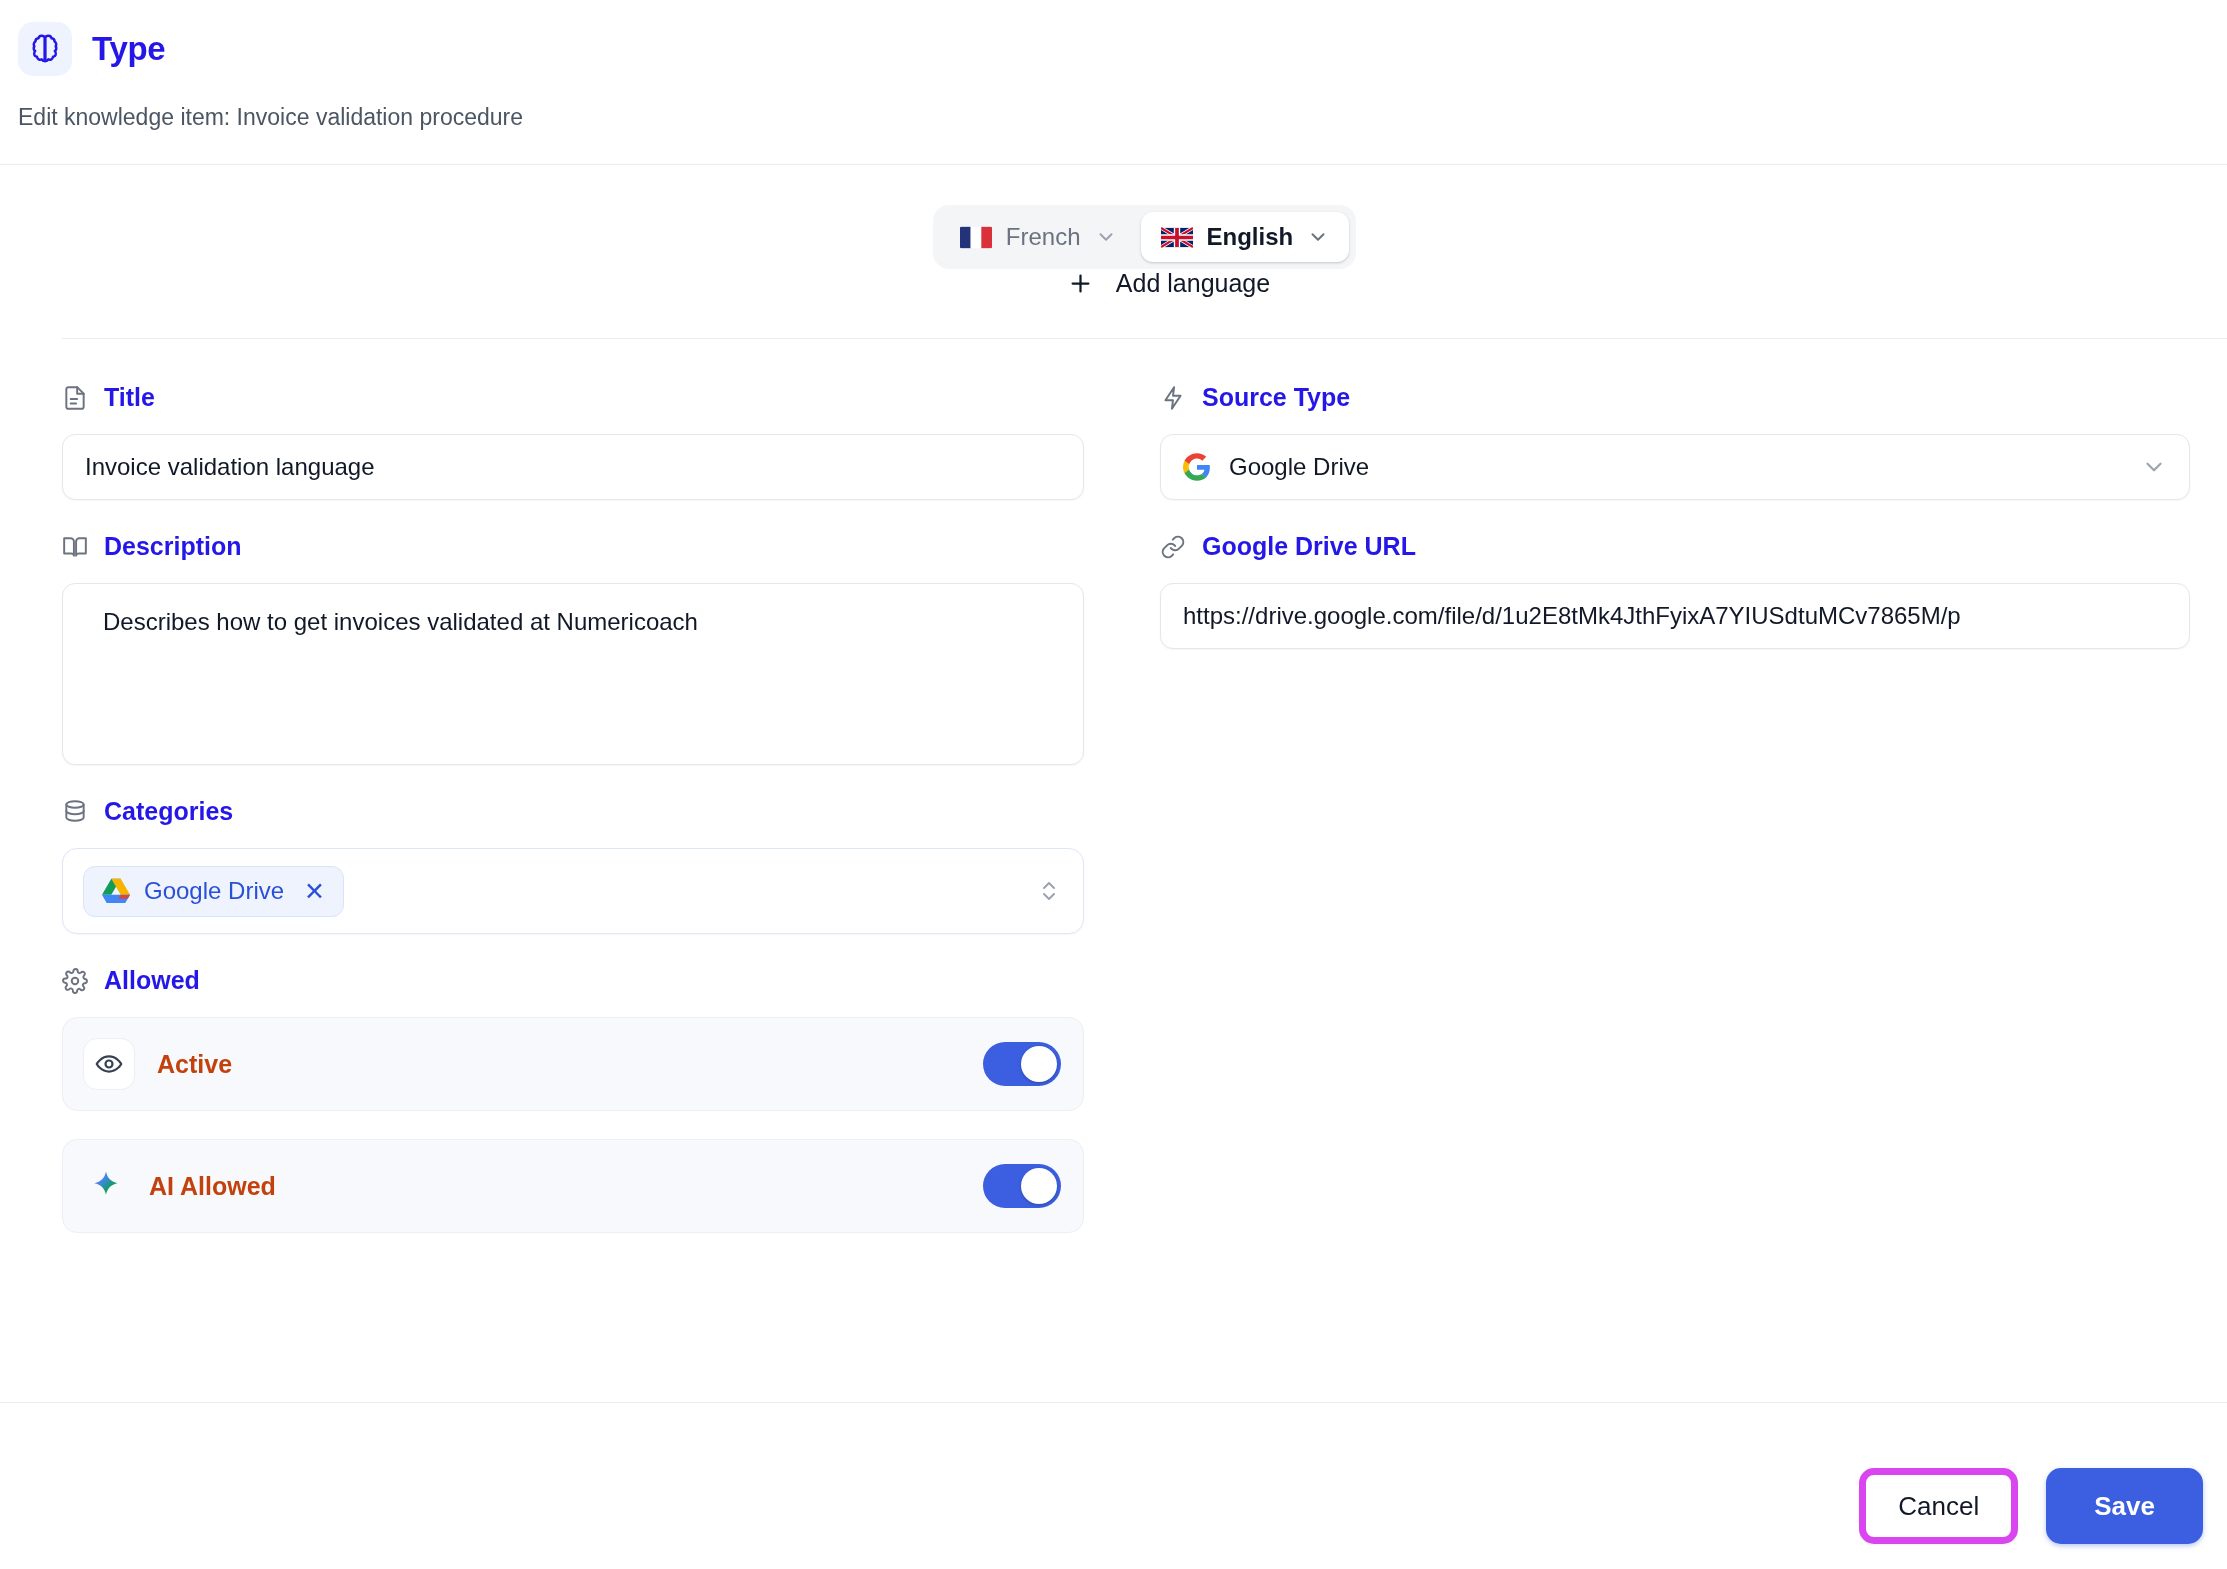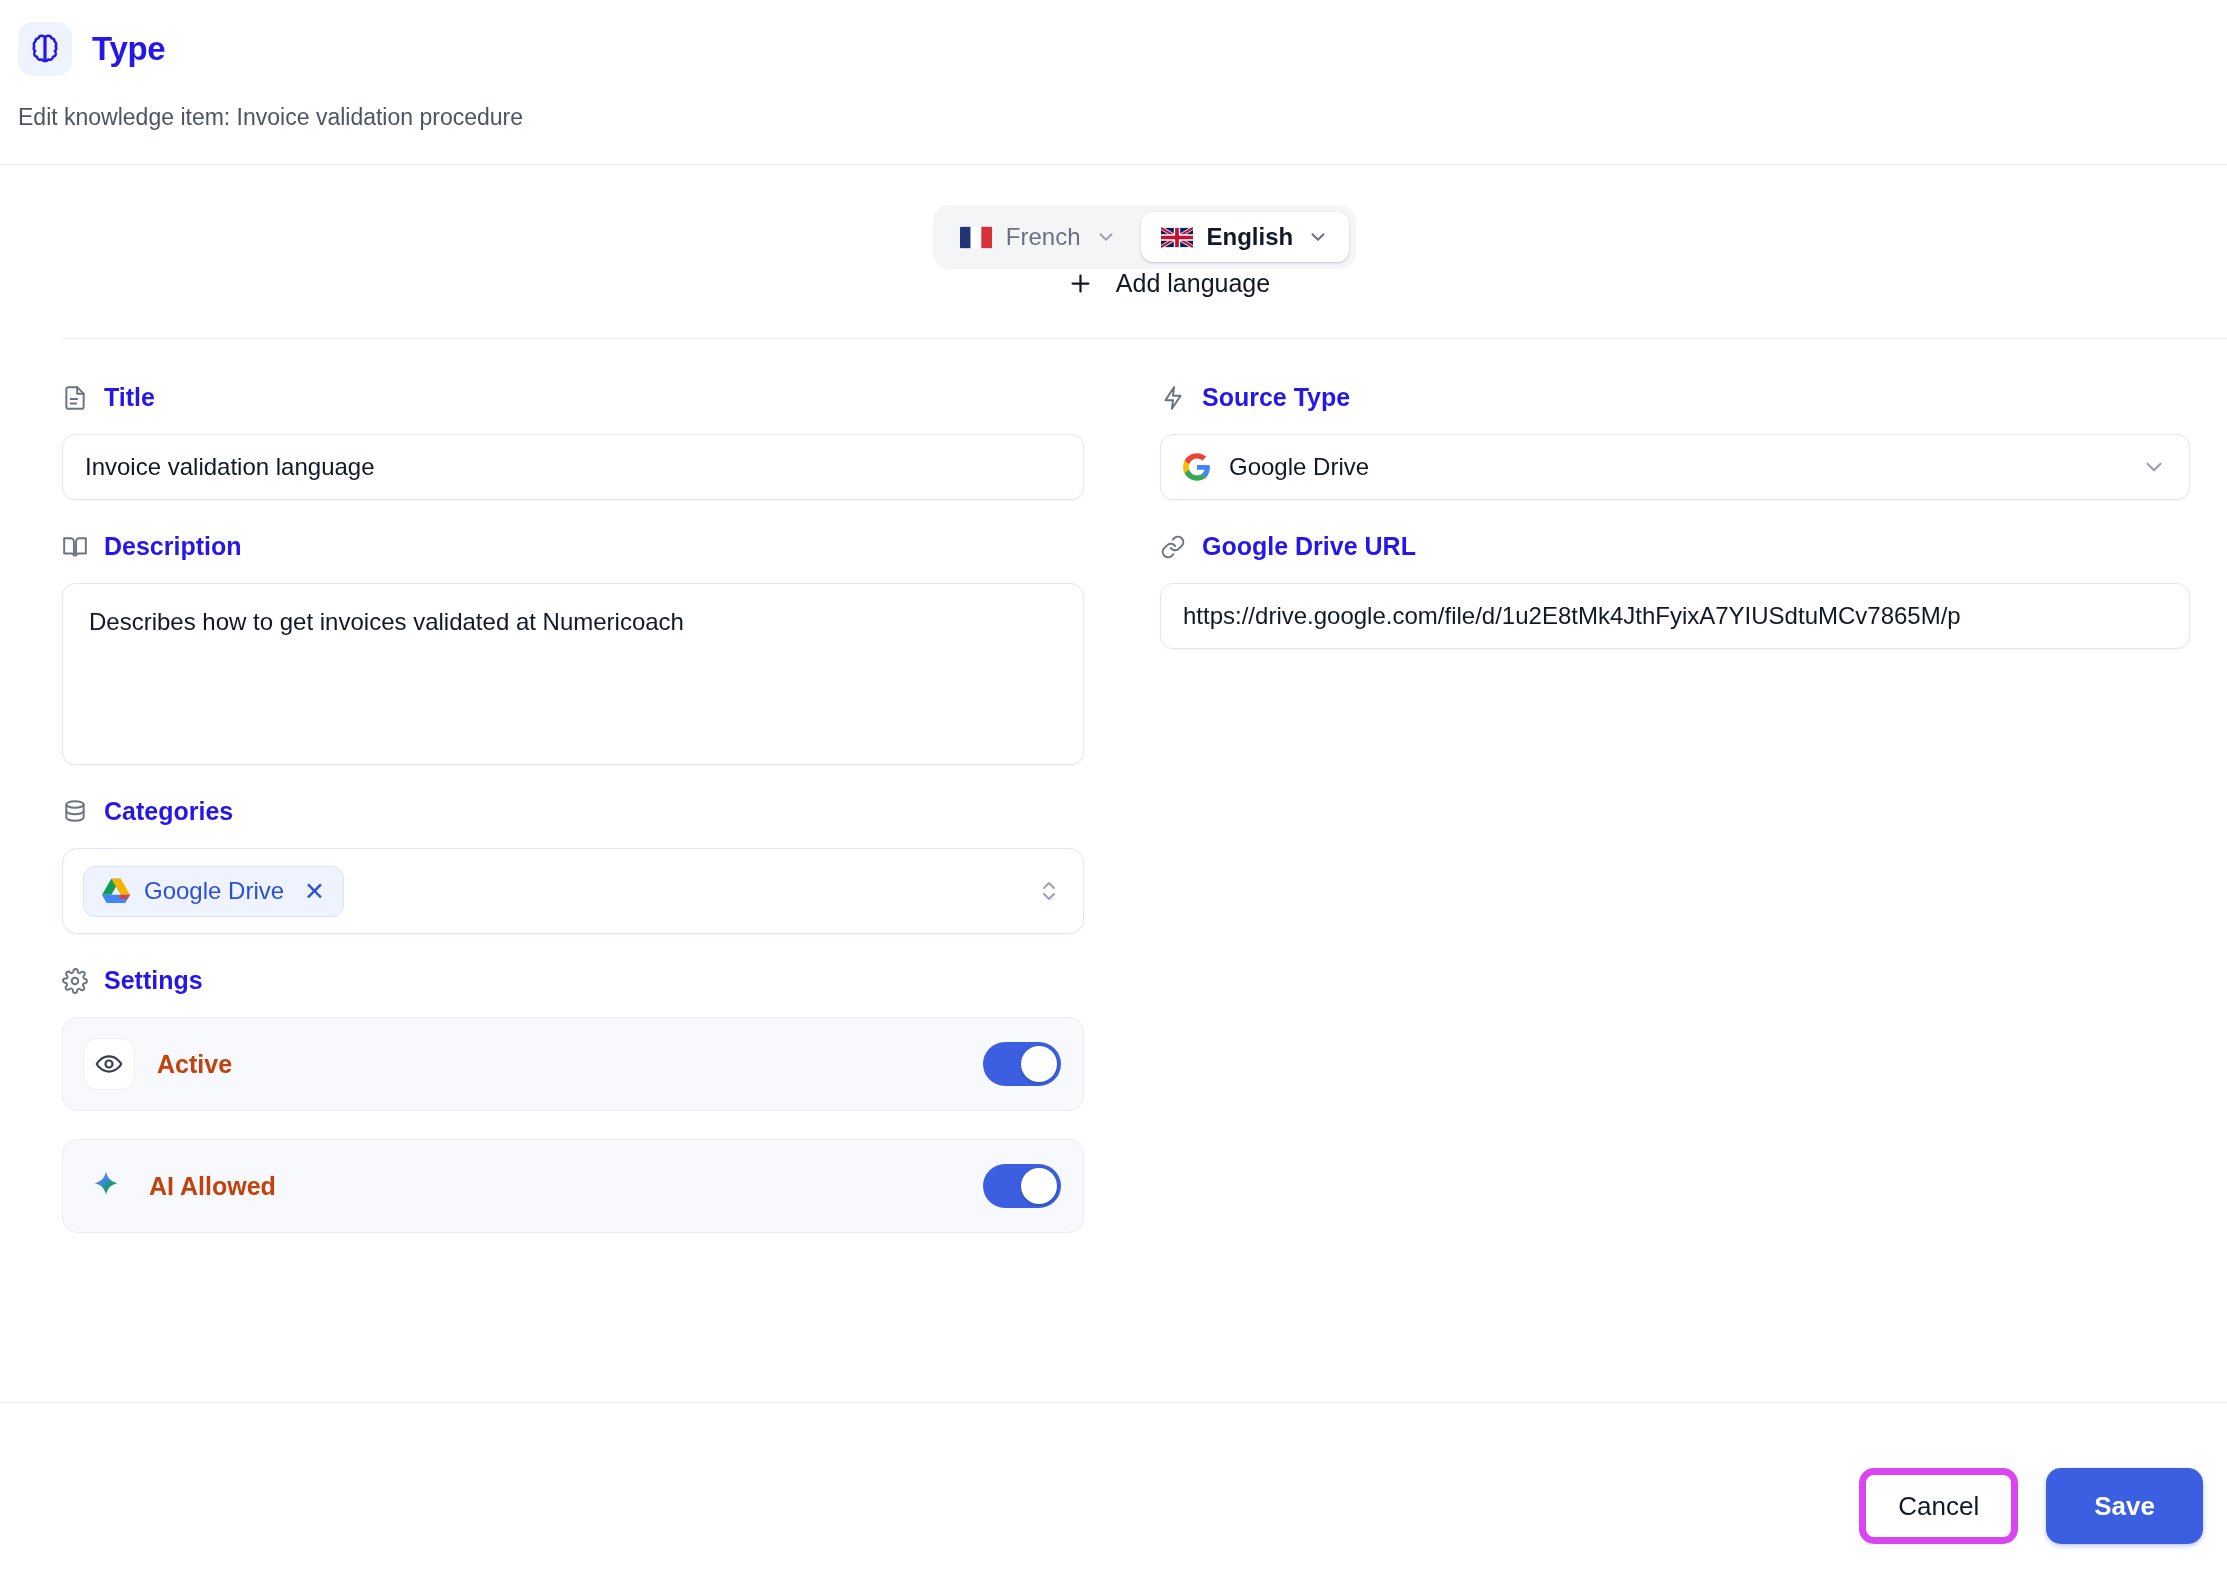--- a/index.html
+++ b/index.html
@@ -65,21 +65,21 @@
   }
   .input {
     width: 1022px; height: 66px; border: 1px solid #e6e7eb; border-radius: 13px;
     background: #fff; font-size: 24px; color: #111827;
     padding: 0 22px; display: flex; align-items: center;
     box-shadow: 0 1px 2px rgba(16,24,40,.04);
     overflow: hidden; white-space: nowrap;
   }
   .textarea {
     width: 1022px; height: 182px; border: 1px solid #e6e7eb; border-radius: 13px;
-    background: #fff; font-size: 24px; color: #111827; padding: 24px 26px;
+    background: #fff; font-size: 24px; color: #111827; padding: 24px 40px;
     box-shadow: 0 1px 2px rgba(16,24,40,.04);
   }
 
   
   .cat-box {
     width: 1022px; height: 86px; border: 1px solid #dfe6fb; border-radius: 15px;
     background: #fff; display: flex; align-items: center;
     padding: 0 20px; position: relative;
     box-shadow: 0 1px 2px rgba(16,24,40,.04);
   }
@@ -258,21 +258,21 @@
             </svg>
         </div>
       </div>
 
       <div class="field">
         <div class="field-label">
           <svg width="26" height="26" viewBox="0 0 24 24" fill="none" stroke="#6b7280" stroke-width="1.8" stroke-linecap="round" stroke-linejoin="round">
             <circle cx="12" cy="12" r="3"></circle>
               <path d="M19.4 15a1.7 1.7 0 0 0 .3 1.9l.1.1a2 2 0 1 1-2.8 2.8l-.1-.1a1.7 1.7 0 0 0-1.9-.3 1.7 1.7 0 0 0-1 1.5V21a2 2 0 1 1-4 0v-.1A1.7 1.7 0 0 0 8.9 19a1.7 1.7 0 0 0-1.9.3l-.1.1a2 2 0 1 1-2.8-2.8l.1-.1a1.7 1.7 0 0 0 .3-1.9 1.7 1.7 0 0 0-1.5-1H3a2 2 0 1 1 0-4h.1A1.7 1.7 0 0 0 5 8.9a1.7 1.7 0 0 0-.3-1.9l-.1-.1a2 2 0 1 1 2.8-2.8l.1.1a1.7 1.7 0 0 0 1.9.3H9.5a1.7 1.7 0 0 0 1-1.5V3a2 2 0 1 1 4 0v.1a1.7 1.7 0 0 0 1 1.5 1.7 1.7 0 0 0 1.9-.3l.1-.1a2 2 0 1 1 2.8 2.8l-.1.1a1.7 1.7 0 0 0-.3 1.9v.1a1.7 1.7 0 0 0 1.5 1H21a2 2 0 1 1 0 4h-.1a1.7 1.7 0 0 0-1.5 1z"></path>
           </svg>
-          <span>Settings</span>
+          <span>Allowed</span>
         </div>
 
         <div class="set-row">
           <div class="set-left">
             <div class="icon-badge">
               <svg width="28" height="28" viewBox="0 0 24 24" fill="none" stroke="#374151" stroke-width="1.9" stroke-linecap="round" stroke-linejoin="round">
                 <path d="M1.5 12S5 5.5 12 5.5 22.5 12 22.5 12 19 18.5 12 18.5 1.5 12 1.5 12z"></path>
                   <circle cx="12" cy="12" r="3"></circle>
               </svg>
             </div>

